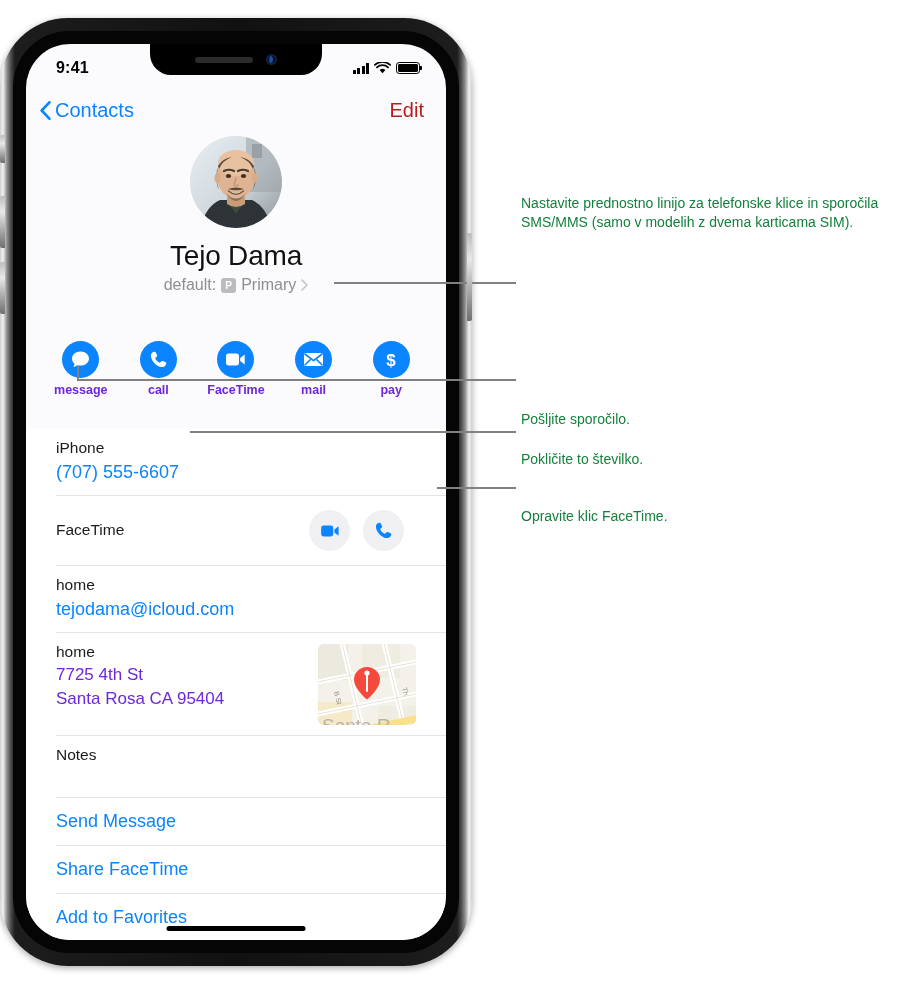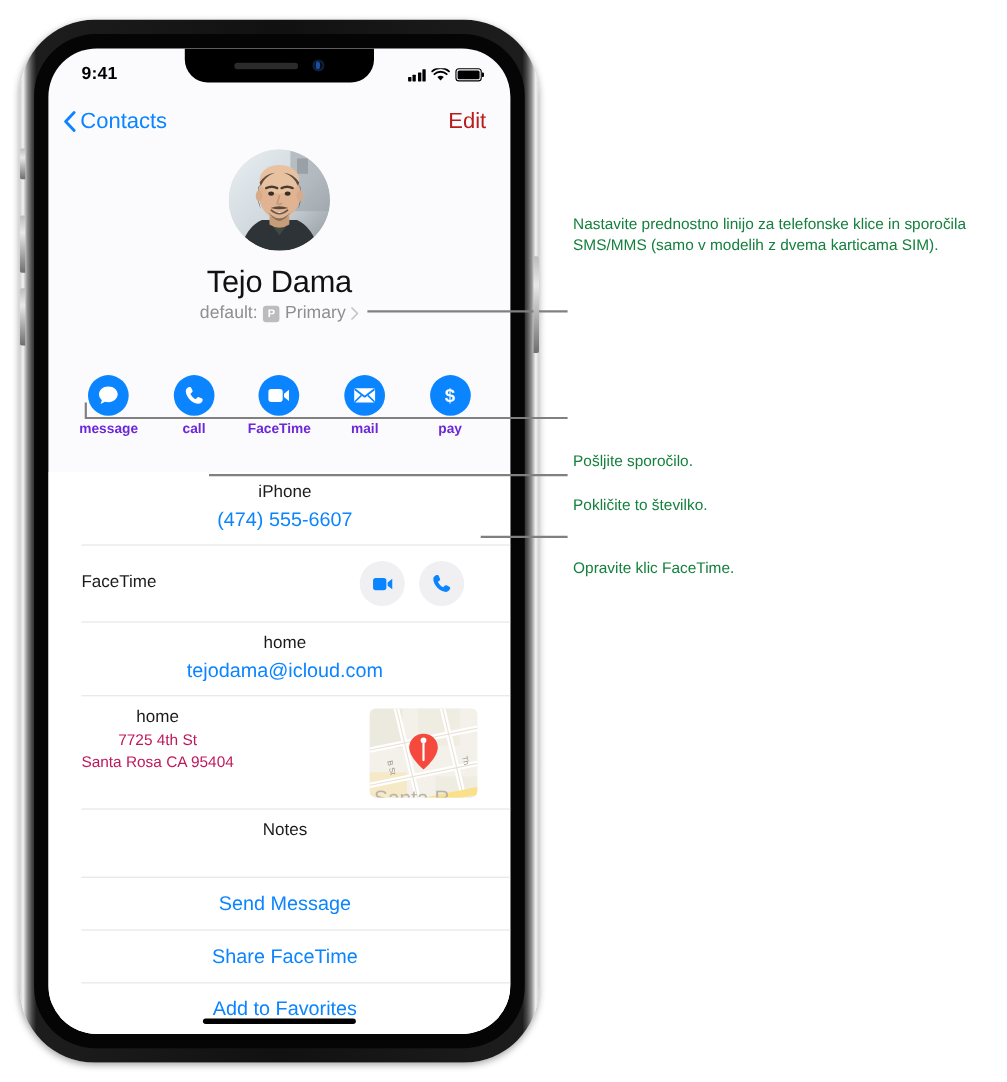--- a/index.html
+++ b/index.html
@@ -11,33 +11,32 @@
     width: 915px;
     height: 984px;
     font-family: "Liberation Sans", sans-serif;
     overflow: hidden;
     position: relative;
   }
 
   
   #phone-frame {
     position: absolute;
-    left: 18px;
+    left: 0;
     top: 18px;
     width: 472px;
     height: 948px;
     border-radius: 68px;
     background: linear-gradient(90deg,
         #cfcfcf 0px, #f2f2f2 3px, #8d8d8d 7px, #4a4a4a 11px,
         #1d1d1d 15px, #111 50%, #1d1d1d calc(100% - 15px),
         #4a4a4a calc(100% - 11px), #8d8d8d calc(100% - 7px),
         #f2f2f2 calc(100% - 3px), #cfcfcf 100%);
     box-shadow: 0 2px 7px rgba(0,0,0,0.35);
     overflow: hidden;
-    text-align: center;
   }
   #frame-inner-bezel {
     position: absolute;
     left: 13px;
     top: 13px;
     right: 13px;
     bottom: 13px;
     border-radius: 56px;
     background: #050505;
   }
@@ -203,21 +202,21 @@
     padding: 9px 20px 11px 30px;
     box-sizing: border-box;
   }
   .row::after {
     content: ""; position: absolute;
     left: 30px; right: 0; bottom: 0; height: 1px;
     background: #e4e4e6;
   }
   .row-label { font-size: 15.5px; color: #1b1b1b; line-height: 1.35; }
   .row-value-link { font-size: 18px; color: #0a84ff; line-height: 1.45; }
-  .row-value-dark { font-size: 14px; color: #be185d; line-height: 1.42; }
+  .row-value-dark { font-size: 17px; color: #6d28d9; line-height: 1.42; }
   .row-link-only { font-size: 18px; color: #0a84ff; }
 
   #row-facetime {
     display: flex; align-items: center; justify-content: space-between;
     padding-top: 14px; padding-bottom: 15px;
   }
   #facetime-buttons { display: flex; gap: 13px; padding-right: 22px; }
   .ft-circle {
     width: 41px; height: 41px; border-radius: 50%;
     background: #f0f0f2;
@@ -441,21 +440,21 @@
         </div>
         <div class="action-label">pay</div>
       </div>
 
     </div>
 
     <div id="detail-list">
 
       <div class="row">
         <div class="row-label">iPhone</div>
-        <div class="row-value-link">(474) 555-6607</div>
+        <div class="row-value-link">(707) 555-6607</div>
       </div>
 
       <div class="row" id="row-facetime">
         <div class="row-label">FaceTime</div>
         <div id="facetime-buttons">
           <div class="ft-circle">
             <svg width="20" height="14" viewBox="0 0 21 15">
               <rect x="1" y="1.6" width="13" height="11.8" rx="2.6" fill="#0a84ff"></rect>
               <path d="M15.2 6.0 L19.7 2.4 L19.7 12.6 L15.2 9.0 Z" fill="#0a84ff"></path>
             </svg>

